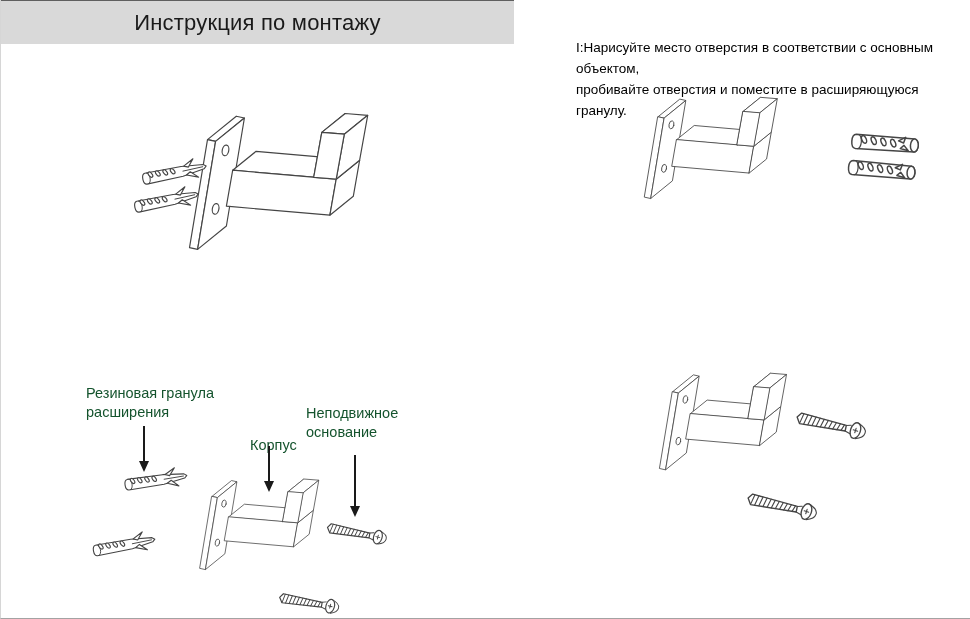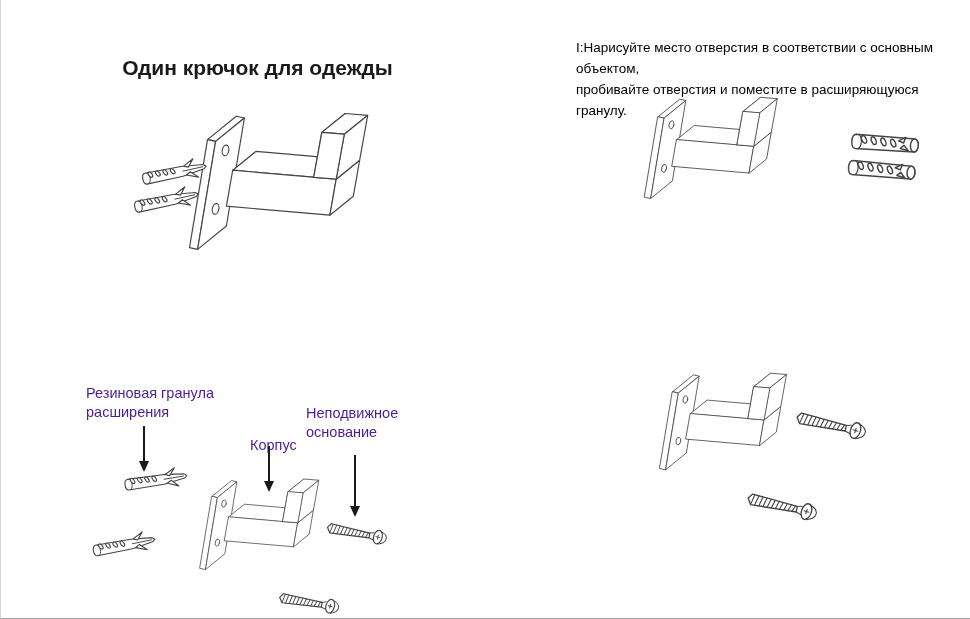--- a/index.html
+++ b/index.html
@@ -29,21 +29,21 @@
     position:absolute;left:0;top:56px;width:513px;
     text-align:center;font-size:21px;font-weight:700;color:#1a1a1a;
   }
   .step-text{
     position:absolute;font-size:13.5px;line-height:21px;color:#000000;
     white-space:pre-line;
   }
   #step1{left:575px;top:37px;width:394px;}
   #step2{left:575px;top:287px;width:394px;}
   .part-label{
-    position:absolute;font-size:14.5px;line-height:19px;color:#4c1d95;
+    position:absolute;font-size:14.5px;line-height:19px;color:#14532d;
     white-space:pre-line;
   }
   #label-plug{left:85px;top:384px;}
   #label-body{left:249px;top:436px;}
   #label-base{left:305px;top:404px;}
   .illus{position:absolute;}
   .arrow{
     position:absolute;width:12px;
     display:flex;flex-direction:column;align-items:center;
   }
@@ -110,21 +110,23 @@
         <path d="M2.5,11.2 L6,6.6 L50,9.3 L50,14.7 L6,16.8 Z"></path>
         <path class="thin" d="M8.2,6.8 L6,16.6 M12.2,7 L10,16.45 M16.2,7.25 L14,16.3 M20.2,7.5 L18,16.1 M24.2,7.75 L22,15.95 M28.2,8 L26,15.8 M32.2,8.2 L30,15.6 M36.2,8.45 L34,15.45 M40.2,8.7 L38,15.3 M44.2,8.9 L42,15.1 M48.2,9.15 L46,14.95"></path>
         <path class="thin" d="M50,9.3 L54.5,8.1 M50,14.7 L55,16.3"></path>
         <ellipse cx="59.5" cy="12.2" rx="4.7" ry="7.7" transform="rotate(7 59.5 12.2)"></ellipse>
         <path class="thin" d="M60.3,4.7 Q69.5,7.5 69,12.8 Q68.5,17.8 60.8,19.8"></path>
         <path class="thin" d="M57.3,12 L61.7,12.4 M59.7,10 L59.3,14.4"></path>
       </g>
     </defs>
   </svg>
 
-  <div class="subtitle">Один крючок для одежды</div>
+  <div class="header-bar">
+    <div class="header-title">Инструкция по монтажу</div>
+  </div>
 
   <svg class="illus" style="left:103px;top:103px" width="270" height="170" viewBox="0 0 270 170">
     <use href="#sym-hook" transform="translate(90,6) scale(0.9)"></use>
     <use href="#sym-anchor-w" transform="translate(34,64) rotate(-12) scale(0.88)"></use>
     <use href="#sym-anchor-w" transform="translate(26,92) rotate(-12) scale(0.88)"></use>
   </svg>
 
   <div class="part-label" id="label-plug">Резиновая гранула
 расширения</div>
   <div class="part-label" id="label-body">Корпус</div>

